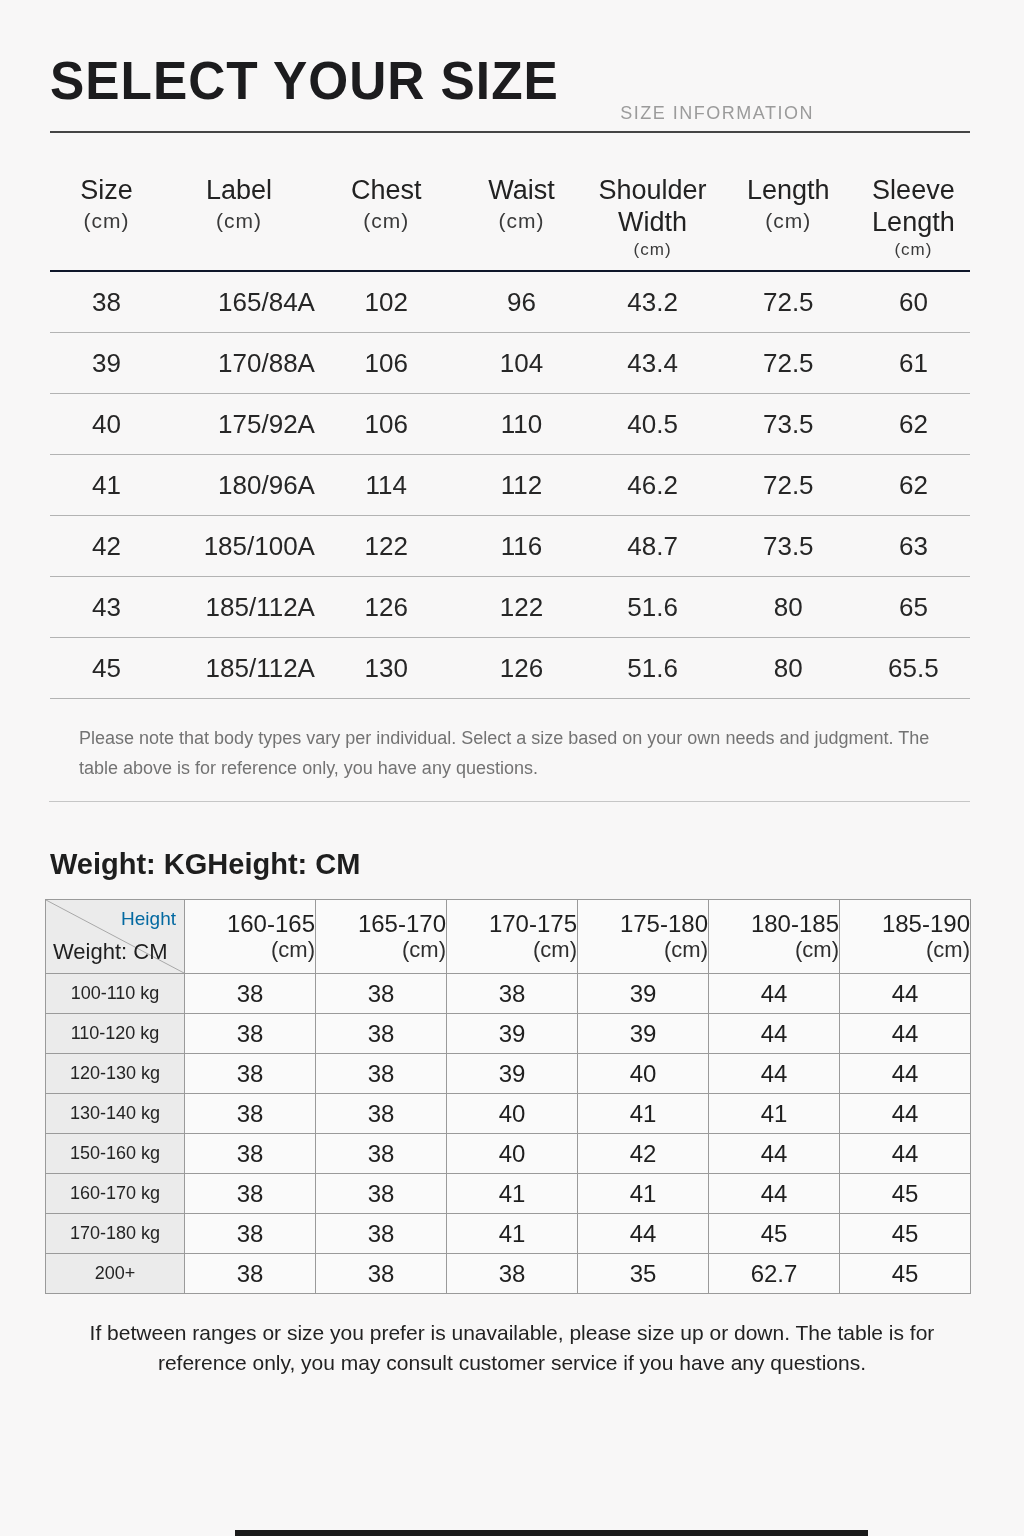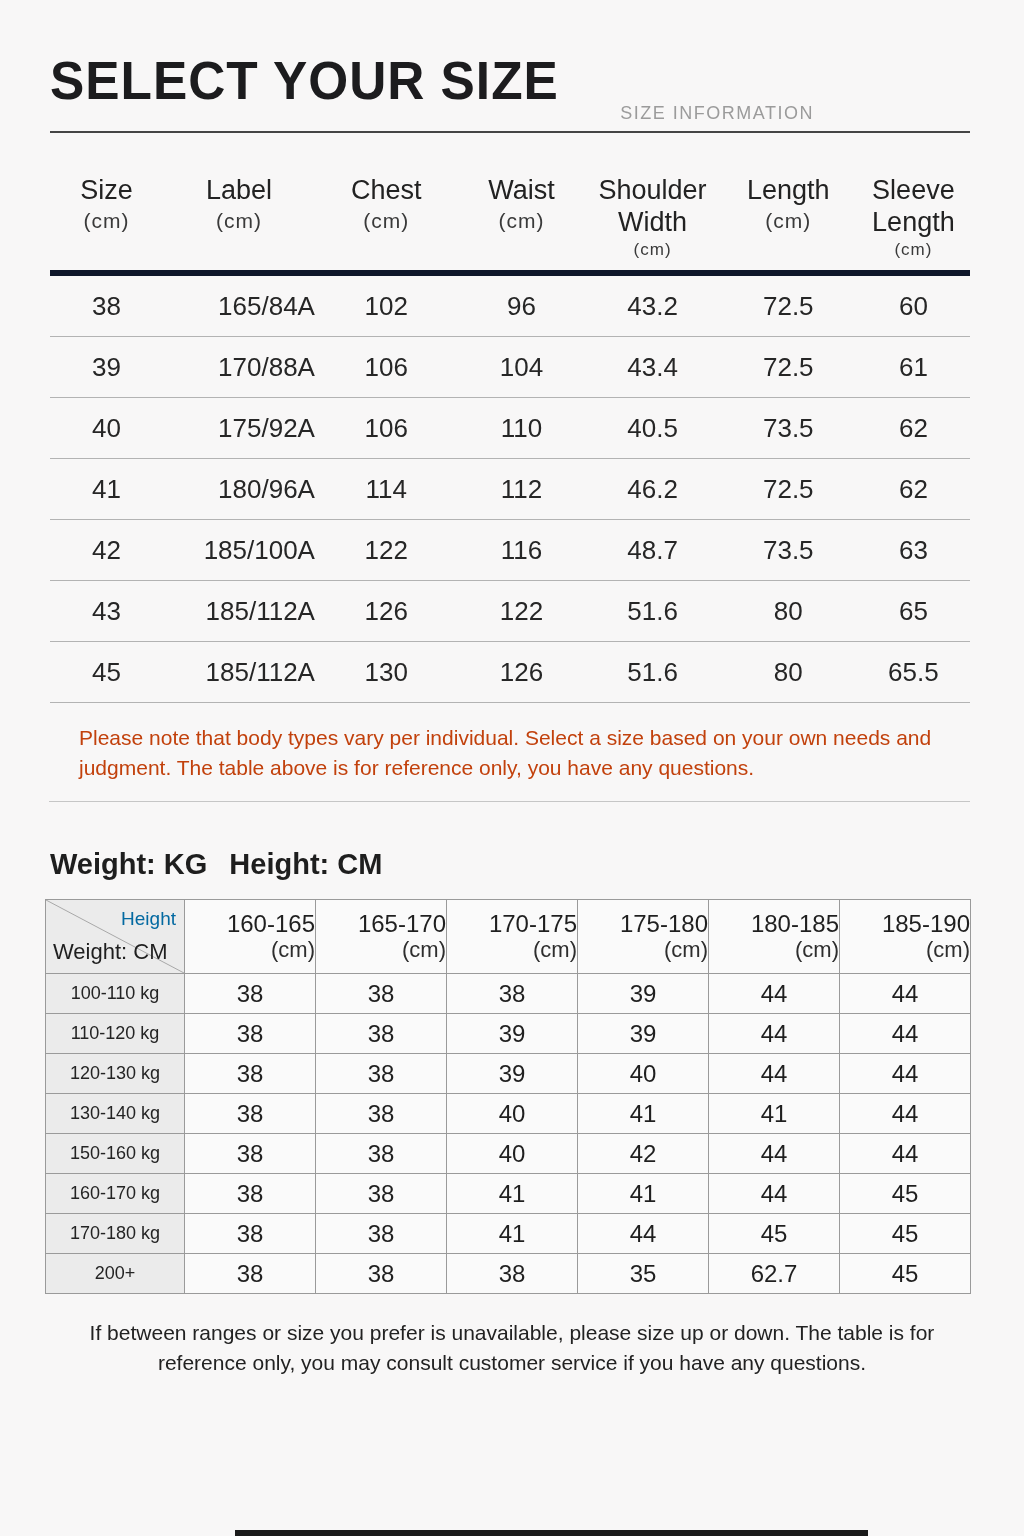--- a/index.html
+++ b/index.html
@@ -24,21 +24,21 @@
     font-size:18px;color:#9b9b9b;letter-spacing:1.5px;
   }
   .header-rule{
     position:absolute;left:50px;width:920px;top:131px;height:0;
     border-top:2px solid #454545;
   }
 
   
   .size-table{position:absolute;left:50px;top:168px;width:920px;}
   .st-head{display:flex;align-items:flex-start;padding-bottom:8px;min-height:91px;
-    border-bottom:6px solid #0f172a;}
+    border-bottom:2px solid #0f172a;}
   .st-col{text-align:center;padding-top:6px;}
   .st-col:nth-child(1){width:12.3%;}
   .st-col:nth-child(2){width:16.5%;}
   .st-col:nth-child(3){width:15.5%;}
   .st-col:nth-child(4){width:13.9%;}
   .st-col:nth-child(5){width:14.6%;}
   .st-col:nth-child(6){width:14.9%;}
   .st-col:nth-child(7){width:12.3%;}
   .st-label{font-size:27px;line-height:32px;color:#222;}
   .st-unit{font-size:21px;line-height:29px;color:#3a3a3a;letter-spacing:1px;}
@@ -50,34 +50,34 @@
   .st-row .st-cell:nth-child(2){width:16.5%;text-align:right;}
   .st-row .st-cell:nth-child(3){width:15.5%;}
   .st-row .st-cell:nth-child(4){width:13.9%;}
   .st-row .st-cell:nth-child(5){width:14.6%;}
   .st-row .st-cell:nth-child(6){width:14.9%;}
   .st-row .st-cell:nth-child(7){width:12.3%;}
 
   
   .size-note{
     position:absolute;left:79px;top:723px;width:874px;
-    font-size:21px;line-height:30px;color:#c2410c;
+    font-size:18px;line-height:30px;color:#737373;
   }
   .mid-divider{
     position:absolute;left:49px;top:801px;width:921px;height:0;
     border-top:1px solid #c6c6c6;
   }
 
   
   .qsg-header{
     position:absolute;left:50px;top:848px;width:920px;
     display:flex;justify-content:space-between;align-items:baseline;
     font-size:29px;font-weight:600;color:#1e1e1e;
   }
-  .qsg-units{display:flex;gap:22px;}
+  .qsg-units{display:flex;}
 
   
   .quick-table{
     position:absolute;left:45px;top:899px;width:925px;
     display:grid;
     grid-template-columns:139px repeat(6,1fr);
     grid-template-rows:74px repeat(8,40px);
     border-top:1px solid #9a9a9a;border-left:1px solid #9a9a9a;
     background:#fafafa;
   }

